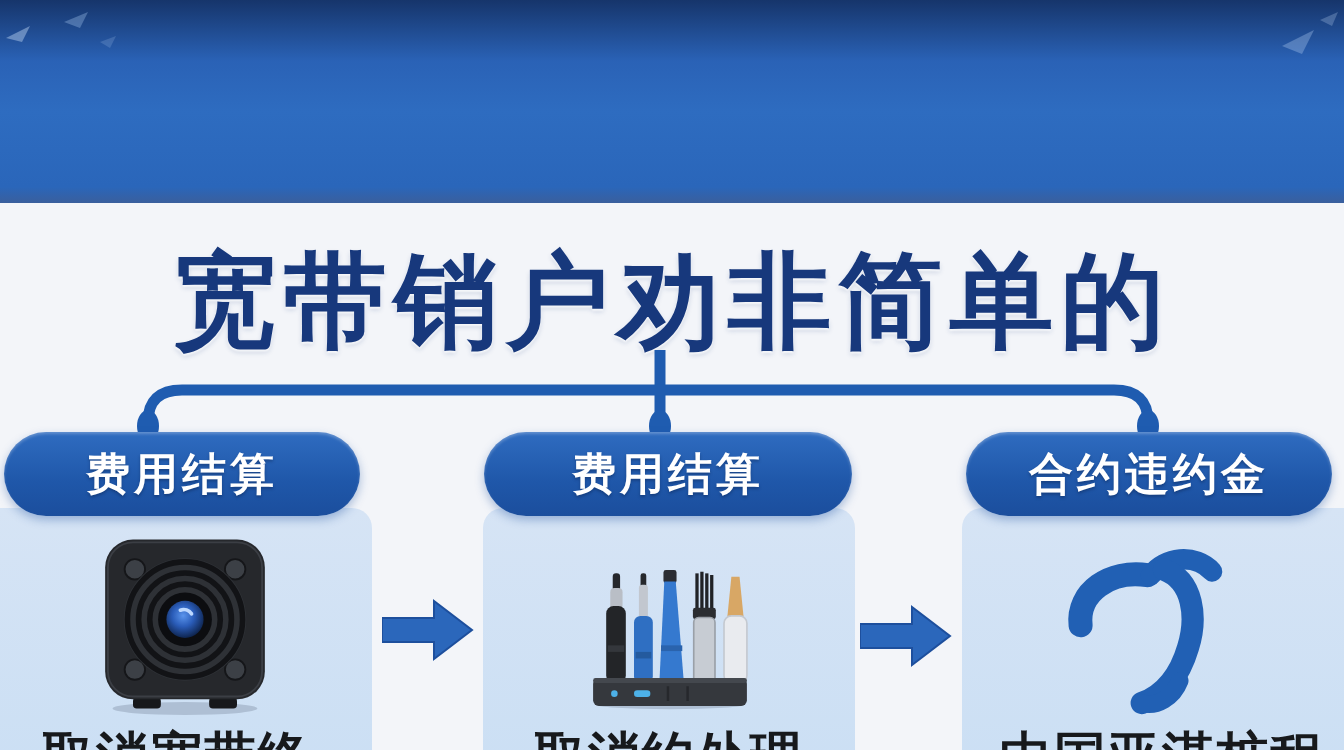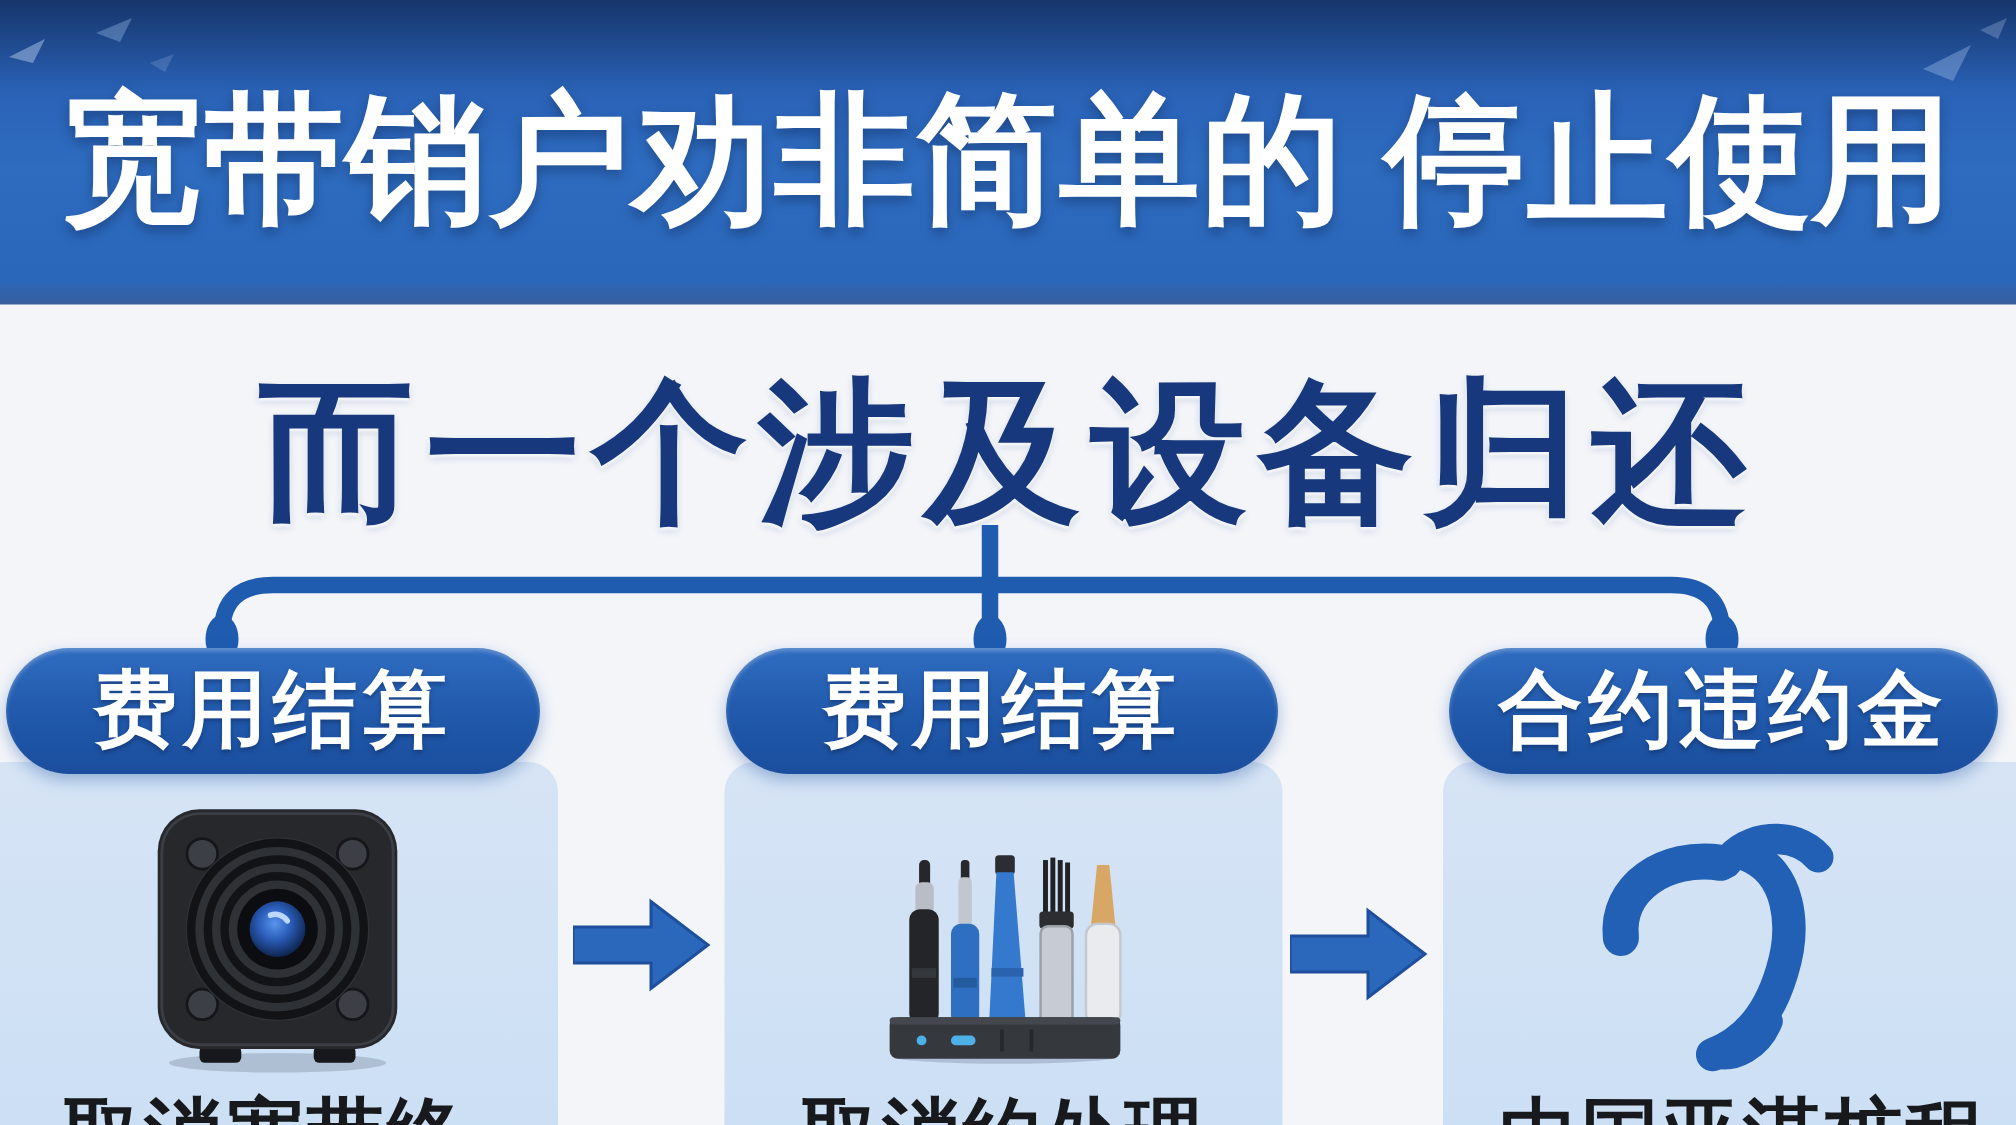--- a/index.html
+++ b/index.html
@@ -34,21 +34,21 @@
 
   
   .pill {
     position:absolute; top:432px; height:84px;
     background:linear-gradient(180deg,#2f6cc0 0%,#1f57a9 60%,#1b4e9d 100%);
     border-radius:42px;
     display:flex; align-items:center; justify-content:center;
     box-shadow:0 4px 10px rgba(27,78,157,.35), inset 0 2px 3px rgba(255,255,255,.25);
   }
   .pill-text {
-    font-size:56px; font-weight:bold; color:#ffffff; letter-spacing:4px;
+    font-size:44px; font-weight:bold; color:#ffffff; letter-spacing:4px;
     text-shadow:0 2px 3px rgba(10,30,70,.4); white-space:nowrap;
   }
   .pill-1 { left:4px;   width:356px; }
   .pill-2 { left:484px; width:368px; }
   .pill-3 { left:966px; width:366px;text-align:center; }
 
   
   .card {
     position:absolute; top:508px; height:260px;
     background:linear-gradient(180deg,#d6e4f5 0%,#cbdff4 100%);
@@ -77,24 +77,23 @@
       <path d="M60,14 L84,4 L76,20 Z" fill="#9fc0ea" opacity=".8"></path>
       <path d="M96,34 L112,28 L106,40 Z" fill="#9fc0ea" opacity=".5"></path>
     </svg>
   </span>
   <span class="sparkle" style="left:1262px; top:10px;">
     <svg width="80" height="60" viewBox="0 0 80 60">
       <path d="M20,36 L52,20 L40,44 Z" fill="#a9c6ec" opacity=".8"></path>
       <path d="M58,10 L76,2 L70,16 Z" fill="#bcd4f2" opacity=".6"></path>
     </svg>
   </span>
-  <div class="banner-title">宽带销户劝非简单的 停止使用</div>
-</div>
-
-<div class="subtitle">而一个涉及设备归还</div>
+</div>
+
+<div class="subtitle">宽带销户劝非简单的</div>
 
 <svg class="connector" viewBox="0 0 1344 96">
   <g stroke="#1f5cb0" stroke-width="11" fill="none">
     <path d="M660,0 L660,72"></path>
     <path d="M148,72 Q148,40 182,40 L1114,40 Q1148,40 1148,72"></path>
   </g>
   <g fill="#1f5cb0">
     <ellipse cx="148" cy="76" rx="11" ry="16"></ellipse>
     <ellipse cx="660" cy="76" rx="11" ry="16"></ellipse>
     <ellipse cx="1148" cy="76" rx="11" ry="16"></ellipse>

